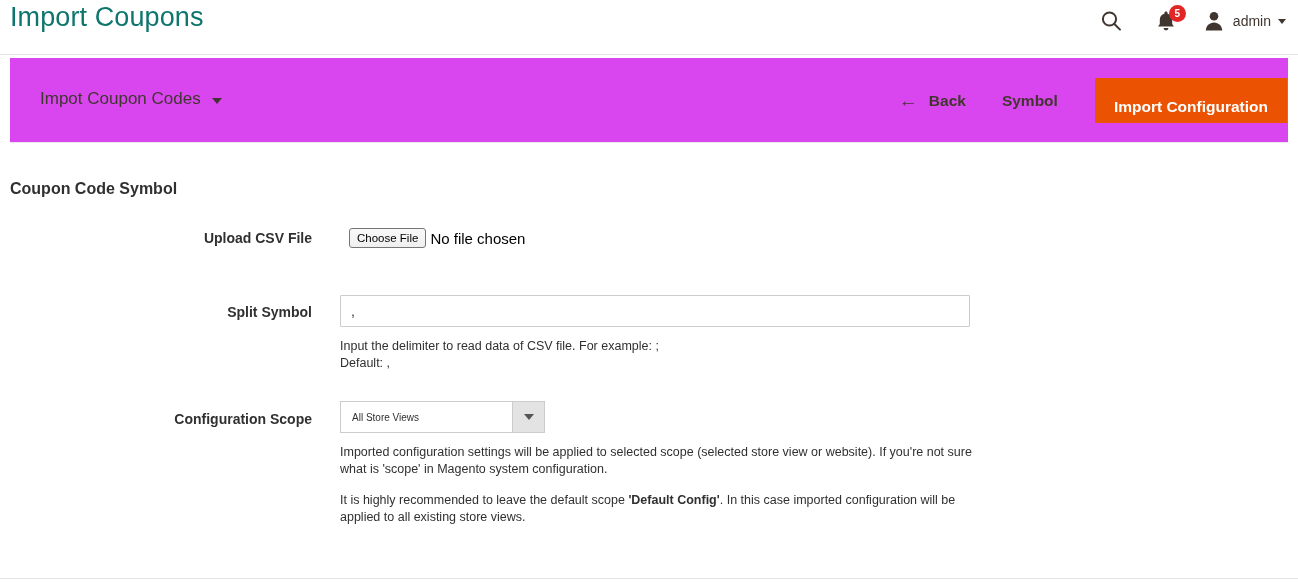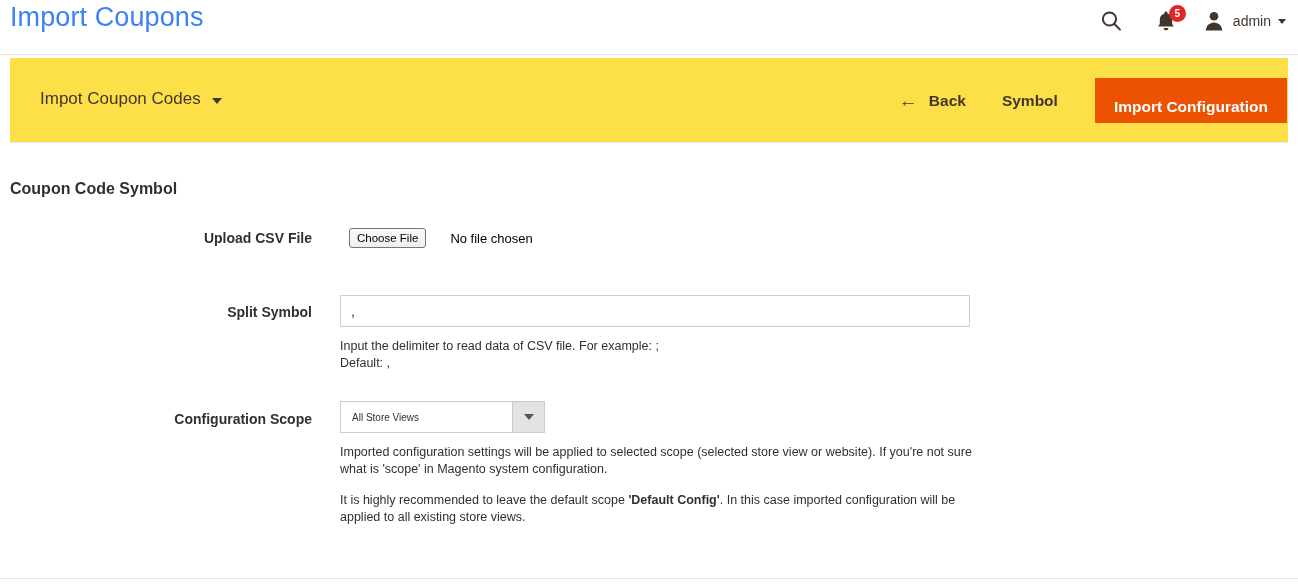--- a/index.html
+++ b/index.html
@@ -23,21 +23,21 @@
     height: 55px;
     border-bottom: 1px solid #e3e3e3;
     background: #ffffff;
   }
   .page-title {
     position: absolute;
     left: 10px;
     top: 2px;
     font-size: 27px;
     font-weight: 400;
-    color: #3b82f6;
+    color: #0f766e;
     letter-spacing: 0.1px;
     white-space: nowrap;
   }
   .header-tools {
     position: absolute;
     right: 8px;
     top: 0;
     height: 42px;
     display: flex;
     align-items: center;
@@ -100,21 +100,21 @@
     border-top: 5px solid #41362f;
   }
 
   
   .page-actions {
     position: absolute;
     left: 10px;
     top: 58px;
     width: 1278px;
     height: 85px;
-    background: #fde047;
+    background: #d946ef;
     border-bottom: 1px solid #e8e8e8;
   }
   .switcher {
     position: absolute;
     left: 30px;
     top: 31px;
     display: flex;
     align-items: center;
     cursor: pointer;
   }
@@ -221,23 +221,23 @@
     background: linear-gradient(#f9f9f9, #efefef);
     border-radius: 3px;
     font-family: inherit;
     font-size: 11.5px;
     color: #000000;
     padding: 2px 7px;
     cursor: pointer;
     line-height: 14px;
   }
   .file-status {
-    font-size: 13px;
+    font-size: 15px;
     color: #000000;
-    margin-left: 24px;
+    margin-left: 4px;
   }
 
   
   .row-split { top: 152px; }
   .row-split .field-label { top: 9px; }
   .text-input {
     width: 630px;
     height: 32px;
     border: 1px solid #cccccc;
     background: #ffffff;

